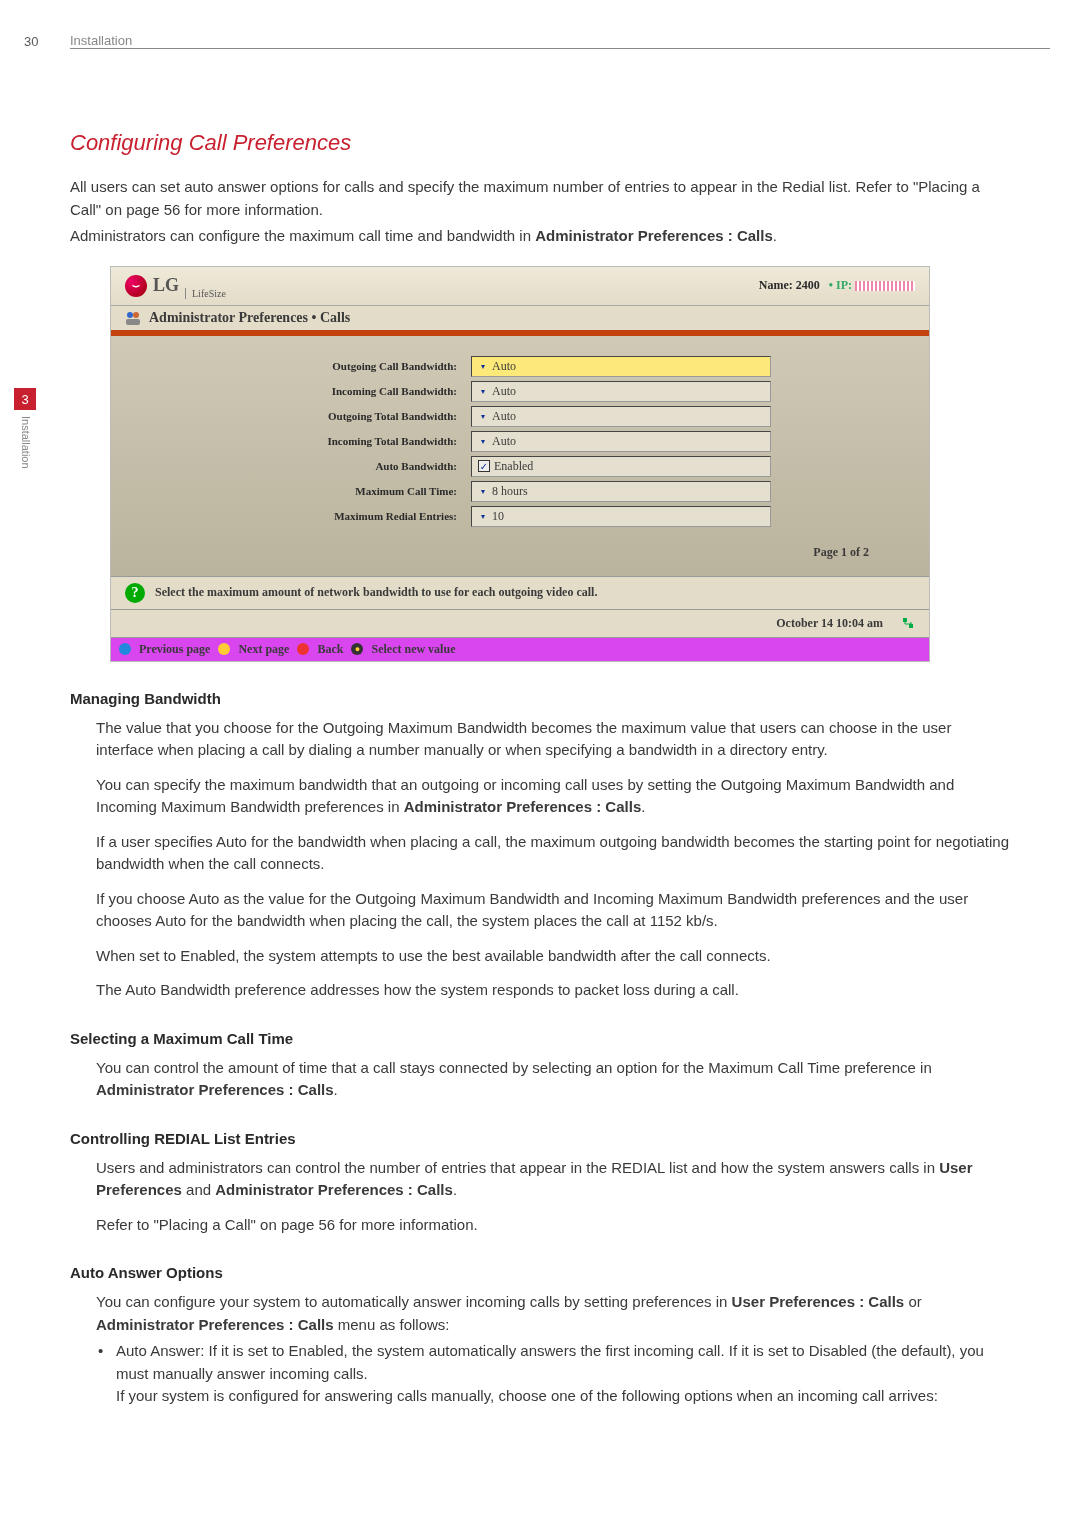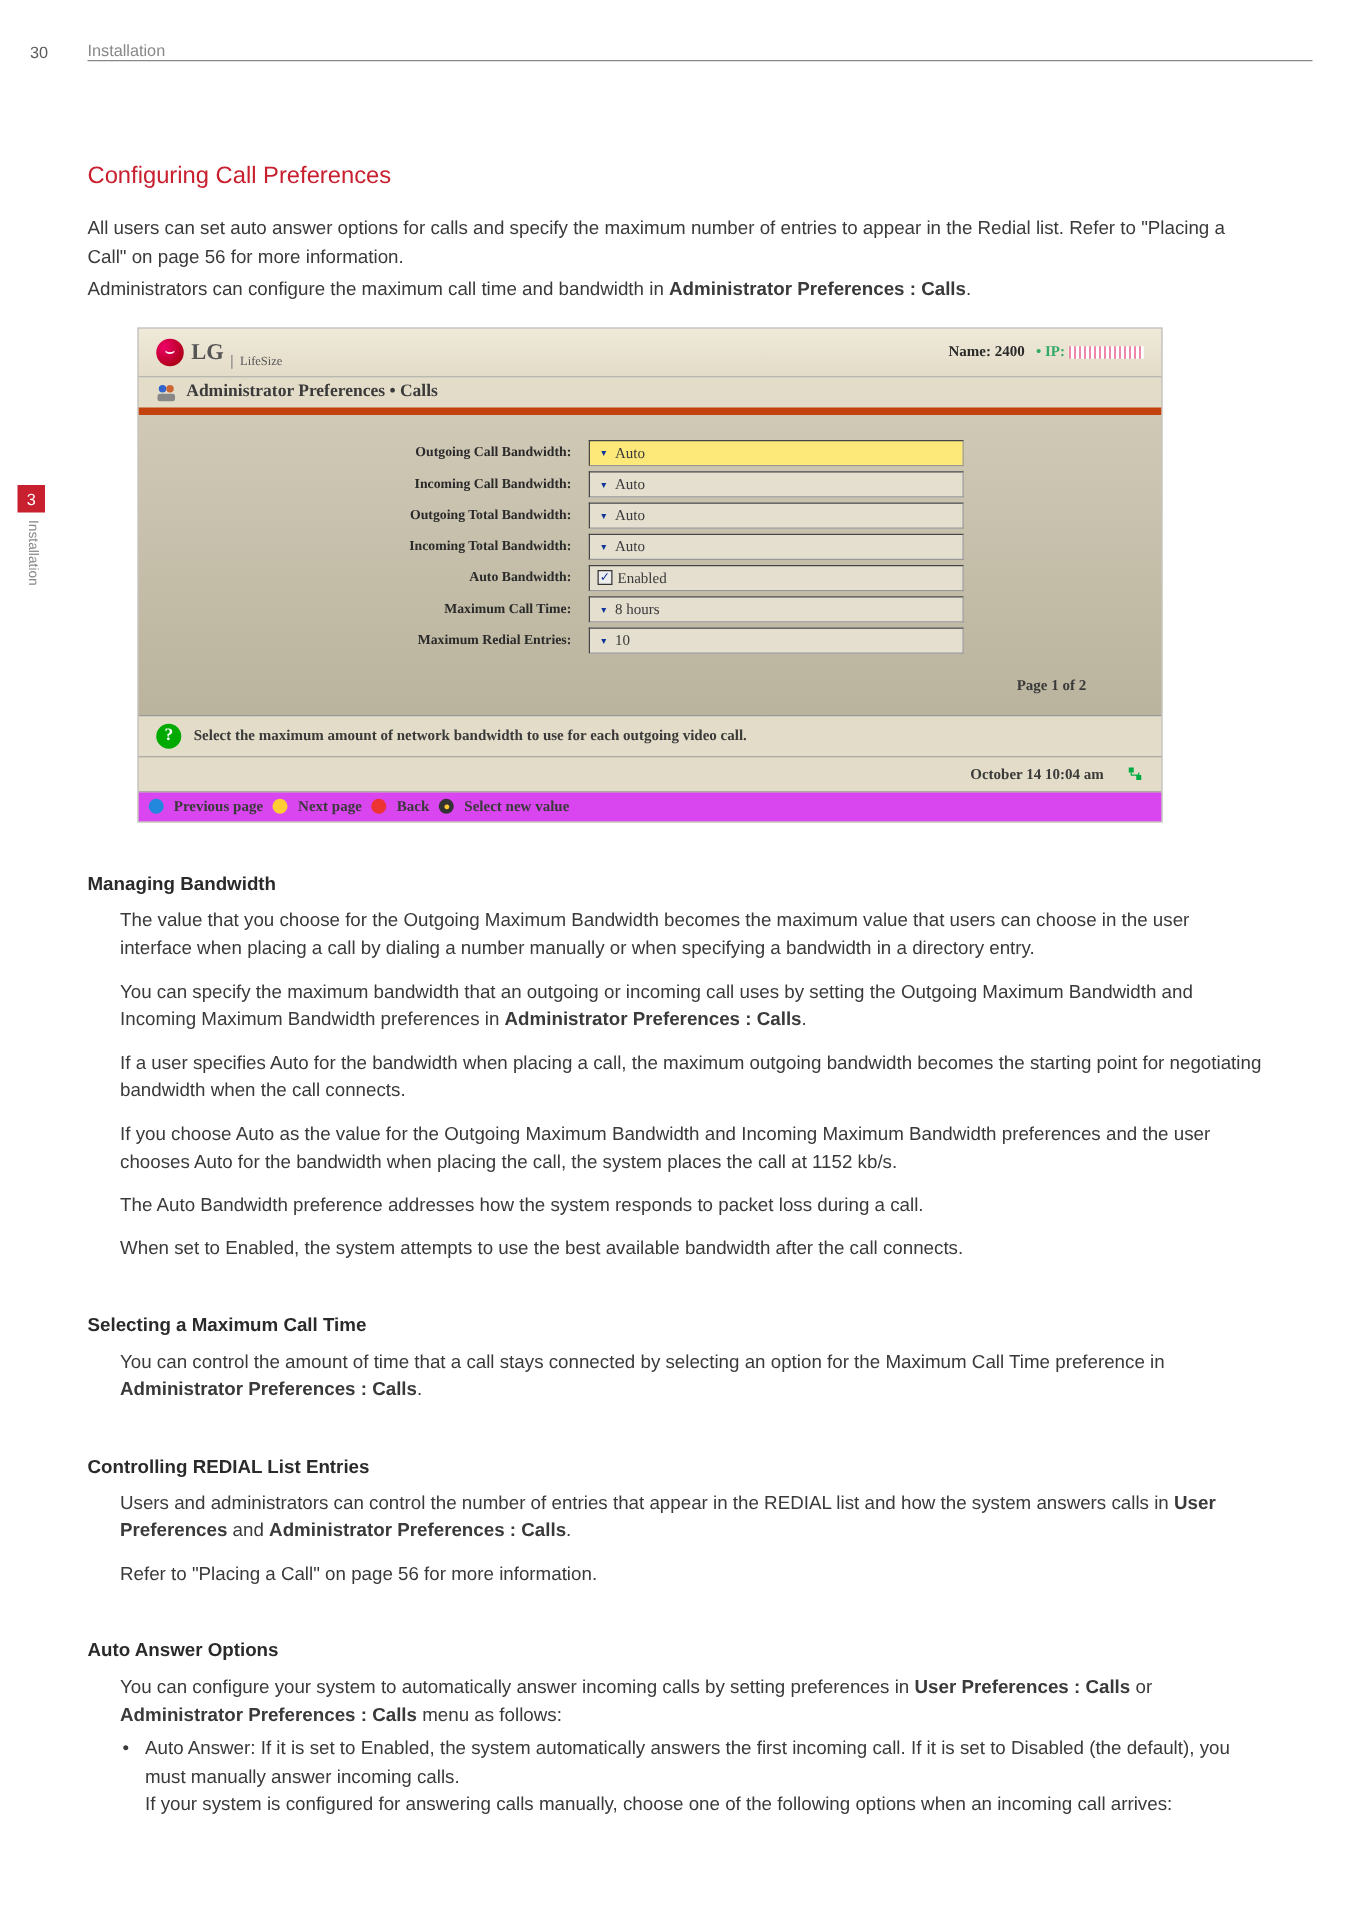--- a/index.html
+++ b/index.html
@@ -55,23 +55,24 @@
     color: #888;
   }
   .content {
     position: absolute;
     left: 70px;
     top: 130px;
     width: 940px;
   }
   h2.section-title {
     color: #c8202f;
-    font-size: 19px;
+    font-size: 22px;
     font-weight: 500;
     margin-bottom: 20px;
+    font-style: italic;
   }
   p.body {
     font-size: 15px;
     line-height: 1.5;
     color: #3a3a3a;
     margin-bottom: 4px;
   }
   p.body + p.body { margin-top: 2px; }
   .bold-inline { font-weight: 700; }
   .screenshot {
@@ -205,21 +206,21 @@
   .nav-red { background:#e33; }
   .nav-sel {
     width:12px;height:12px;border-radius:50%;
     background:#333;display:inline-flex;align-items:center;justify-content:center;
     color:#fc3;font-size:9px;
   }
   h3.subsection {
     font-size: 15px;
     font-weight: 700;
     color: #2a2a2a;
-    margin-top: 41px;
+    margin-top: 28px;
     margin-bottom: 10px;
   }
   .indent {
     margin-left: 26px;
   }
   .para-block p { margin-bottom: 12px; }
   ul.bullets {
     margin-left: 46px;
     list-style: none;
   }
@@ -353,22 +354,22 @@
   </div>
 
   <h3 class="subsection">Managing Bandwidth</h3>
   <div class="indent para-block">
     <p class="body">The value that you choose for the Outgoing Maximum Bandwidth becomes the maximum value that users can choose in the user interface when placing a call by dialing a number manually or when specifying a bandwidth in a directory entry.</p>
     <p class="body">
       <span>You can specify the maximum bandwidth that an outgoing or incoming call uses by setting the Outgoing Maximum Bandwidth and Incoming Maximum Bandwidth preferences in </span><span class="bold-inline">Administrator Preferences : Calls</span><span>.</span>
     </p>
     <p class="body">If a user specifies Auto for the bandwidth when placing a call, the maximum outgoing bandwidth becomes the starting point for negotiating bandwidth when the call connects.</p>
     <p class="body">If you choose Auto as the value for the Outgoing Maximum Bandwidth and Incoming Maximum Bandwidth preferences and the user chooses Auto for the bandwidth when placing the call, the system places the call at 1152 kb/s.</p>
+    <p class="body">When set to Enabled, the system attempts to use the best available bandwidth after the call connects.</p>
     <p class="body">The Auto Bandwidth preference addresses how the system responds to packet loss during a call.</p>
-    <p class="body">When set to Enabled, the system attempts to use the best available bandwidth after the call connects.</p>
   </div>
 
   <h3 class="subsection">Selecting a Maximum Call Time</h3>
   <div class="indent para-block">
     <p class="body">
       <span>You can control the amount of time that a call stays connected by selecting an option for the Maximum Call Time preference in </span><span class="bold-inline">Administrator Preferences : Calls</span><span>.</span>
     </p>
   </div>
 
   <h3 class="subsection">Controlling REDIAL List Entries</h3>

